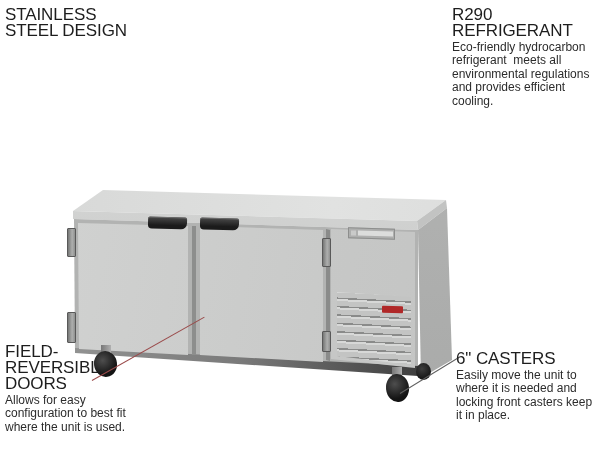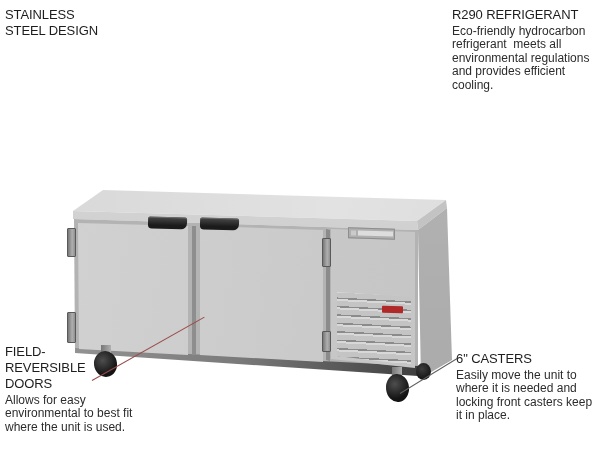--- a/index.html
+++ b/index.html
@@ -3,21 +3,21 @@
 <meta charset="utf-8">
 <style>
   html,body{margin:0;padding:0;}
   .stage{
     position:relative;width:600px;height:450px;background:#ffffff;overflow:hidden;
     font-family:"Liberation Sans", sans-serif;
   }
   
   .callout{position:absolute;}
   .callout h2{
-    margin:0;font-weight:400;font-size:13px;line-height:16px;letter-spacing:-0.1px;
+    margin:0;font-weight:400;font-size:17px;line-height:16px;letter-spacing:-0.1px;
     color:#1d1d1d;white-space:pre-wrap;
   }
   .callout p{
     margin:2px 0 0;font-weight:400;font-size:12px;line-height:13.4px;
     color:#2c2c2c;white-space:pre-wrap;
   }
   .callout.tl{left:5px;top:7px;width:152px;}
   .callout.tr{left:452px;top:7px;width:150px;}
   .callout.bl{left:5px;top:344px;width:152px;}
   .callout.br{left:456px;top:351px;width:146px;}
@@ -120,21 +120,21 @@
 environmental regulations
 and provides efficient
 cooling.</p>
   </section>
 
   <section class="callout bl">
     <h2>FIELD-
 REVERSIBLE
 DOORS</h2>
     <p>Allows for easy
-environmental to best fit
+configuration to best fit
 where the unit is used.</p>
   </section>
 
   <section class="callout br">
     <h2>6" CASTERS</h2>
     <p>Easily move the unit to
 where it is needed and
 locking front casters keep
 it in place.</p>
   </section>

